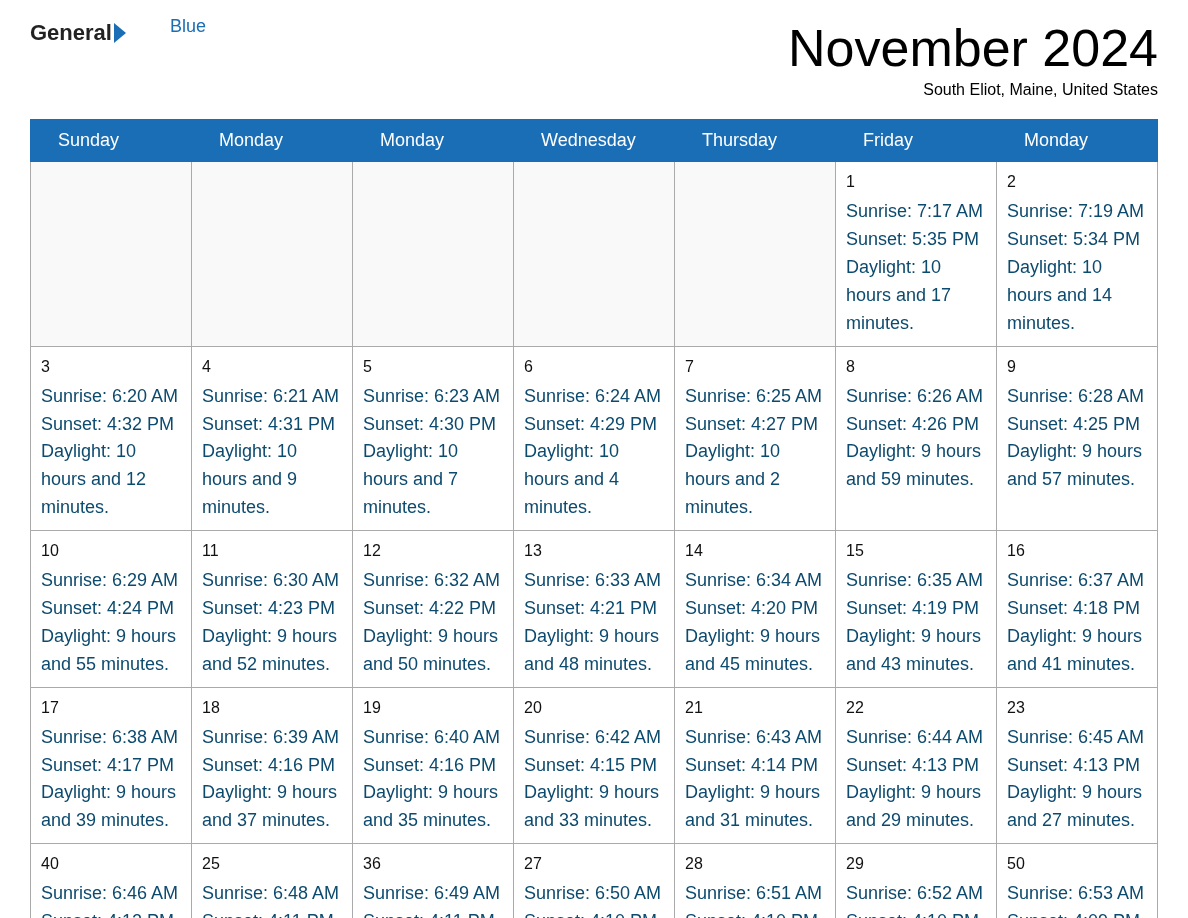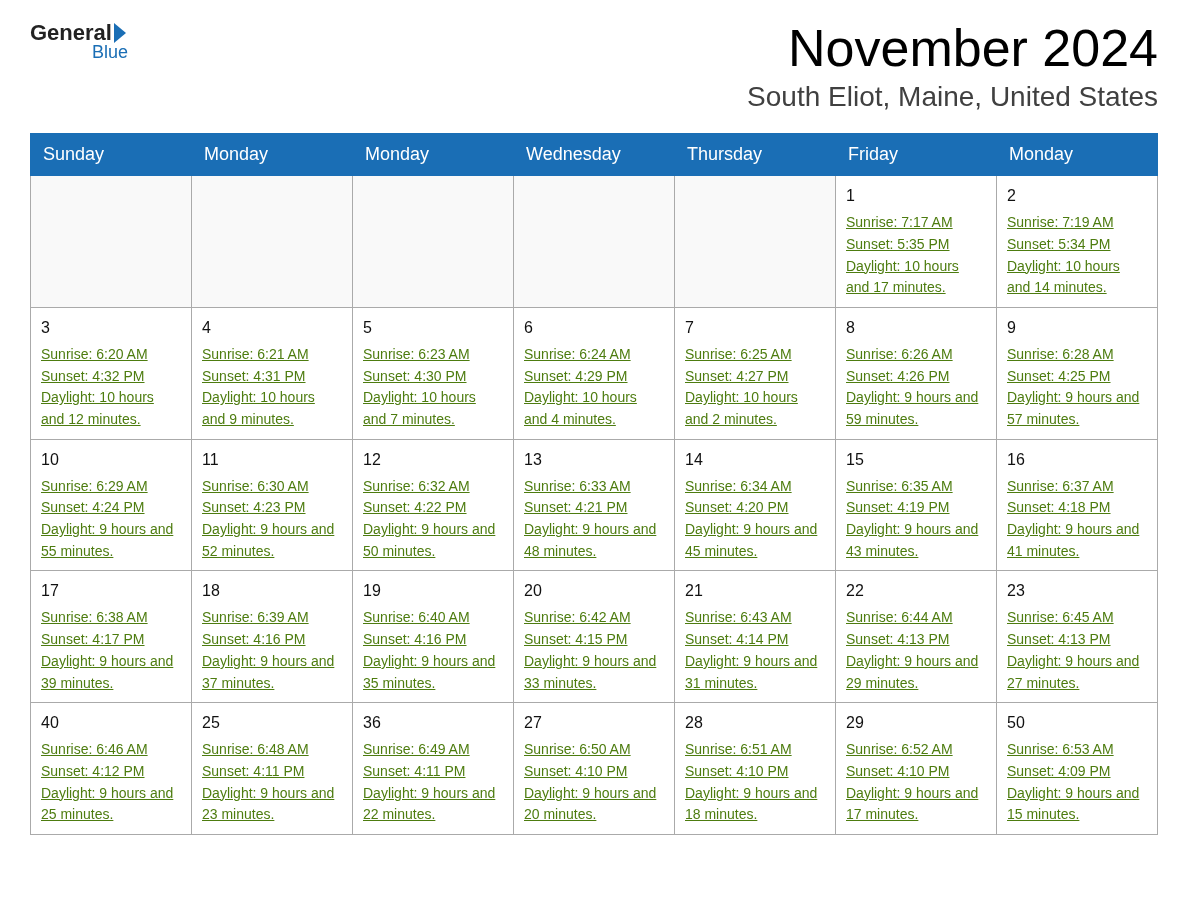--- a/index.html
+++ b/index.html
@@ -11,22 +11,22 @@
       padding: 20px 30px;
     }
     .header {
       display: flex;
       justify-content: space-between;
       align-items: flex-start;
       margin-bottom: 20px;
     }
     .logo-area {
       display: flex;
-      flex-direction: column;
-      align-items: flex-end;
+      align-items: flex-start;
+      gap: 40px;
     }
     .logo-text {
       display: flex;
       align-items: center;
       font-size: 22px;
       font-weight: bold;
       color: #222;
     }
     .logo-arrow {
       width: 0;
@@ -48,35 +48,35 @@
     .title-area {
       text-align: right;
     }
     .month-title {
       font-size: 52px;
       font-weight: normal;
       color: #000000;
       line-height: 1.1;
     }
     .location-title {
-      font-size: 28px;
-      color: #404040;
+      font-size: 16px;
+      color: #000000;
       margin-top: 4px;
     }
     .calendar-table {
       width: 100%;
       border-collapse: collapse;
       border: 1px solid #888;
     }
     .calendar-table th {
       background-color: #1a6eb5;
       color: #fff;
       font-size: 18px;
       font-weight: normal;
-      padding: 10px 12px;
+      padding: 10px 27px;
       text-align: left;
       border: 1px solid #1a6eb5;
     }
     .calendar-table td {
       vertical-align: top;
       padding: 8px 10px;
       border: 1px solid #aaa;
       width: 14.28%;
       min-height: 100px;
       font-size: 13px;
@@ -84,24 +84,23 @@
       line-height: 1.5;
     }
     .day-number {
       font-size: 16px;
       font-weight: normal;
       color: #111;
       margin-bottom: 4px;
       display: block;
     }
     .day-info {
-      font-size: 14px;
-      color: #4d7c0f;
+      font-size: 18px;
+      color: #0c4a6e;
       line-height: 1.55;
-      text-decoration: underline;
     }
     .empty-cell {
       background: #f9f9f9;
     }
   </style>
 </head>
 <body>
 
 <div class="header">
   <div class="logo-area">

